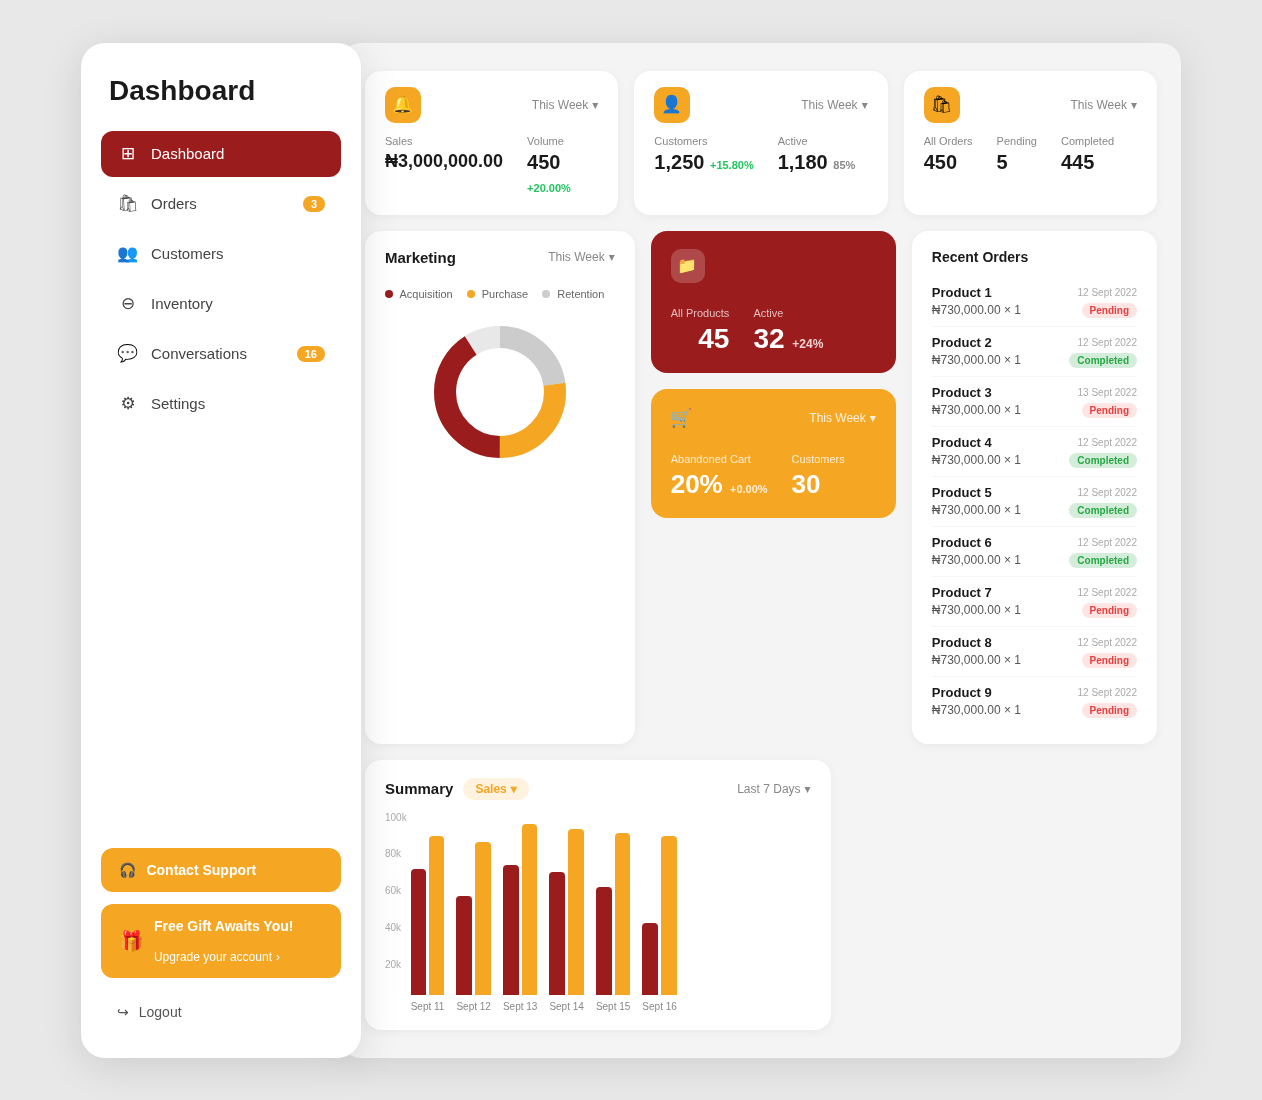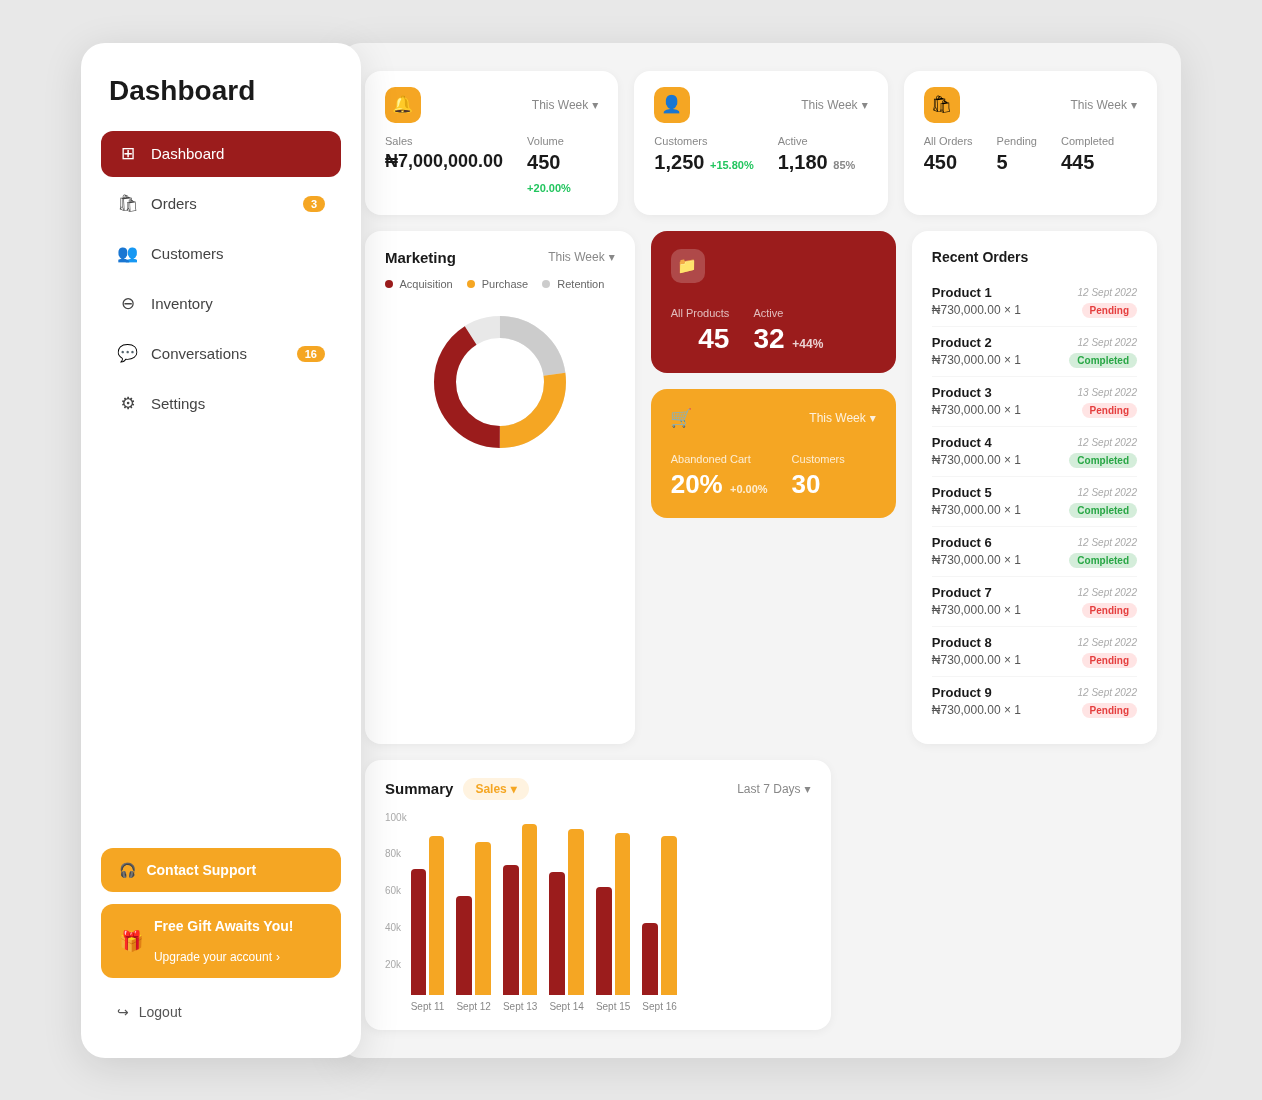--- a/index.html
+++ b/index.html
@@ -239,21 +239,21 @@
       background: #fff;
       border-radius: 16px;
       padding: 18px 20px;
       box-shadow: 0 2px 10px rgba(0,0,0,0.05);
     }
 
     .marketing-header {
       display: flex;
       align-items: center;
       justify-content: space-between;
-      margin-bottom: 12px;
+      margin-bottom: 22px;
     }
 
     .marketing-title {
       font-size: 15px;
       font-weight: 700;
       color: #1a1a1a;
     }
 
     .marketing-legend {
       display: flex;
@@ -518,21 +518,20 @@
 
     .order-name {
       font-size: 13px;
       font-weight: 600;
       color: #1a1a1a;
     }
 
     .order-date {
       font-size: 10px;
       color: #aaa;
-      font-style: italic;
     }
 
     .order-row2 {
       display: flex;
       justify-content: space-between;
       align-items: center;
     }
 
     .order-price {
       font-size: 12px;
@@ -623,21 +622,21 @@
         <div class="stat-card-header">
           <div class="stat-icon" style="background:#f5a623;">🔔</div>
           <div class="stat-week-selector">
             <span>This Week</span>
             <span>▾</span>
           </div>
         </div>
         <div class="stat-row">
           <div class="stat-item">
             <label>Sales</label>
-            <div class="stat-value large">₦7,000,000.00</div>
+            <div class="stat-value large">₦3,000,000.00</div>
           </div>
           <div class="stat-item">
             <label>Volume</label>
             <div class="stat-value">
               <span>450</span>
               <span class="stat-badge-green">+20.00%</span>
             </div>
           </div>
         </div>
       </div>
@@ -739,21 +738,21 @@
           <div class="products-card-icon">📁</div>
           <div class="products-stats">
             <div class="products-stat">
               <label>All Products</label>
               <div class="val">45</div>
             </div>
             <div class="products-stat">
               <label>Active</label>
               <div class="val">
                 <span>32</span>
-                <span class="val-sub">+44%</span>
+                <span class="val-sub">+24%</span>
               </div>
             </div>
           </div>
         </div>
 
         <div class="cart-card">
           <div class="cart-card-header">
             <span class="cart-icon">🛒</span>
             <div class="cart-week">
               <span>This Week</span>

